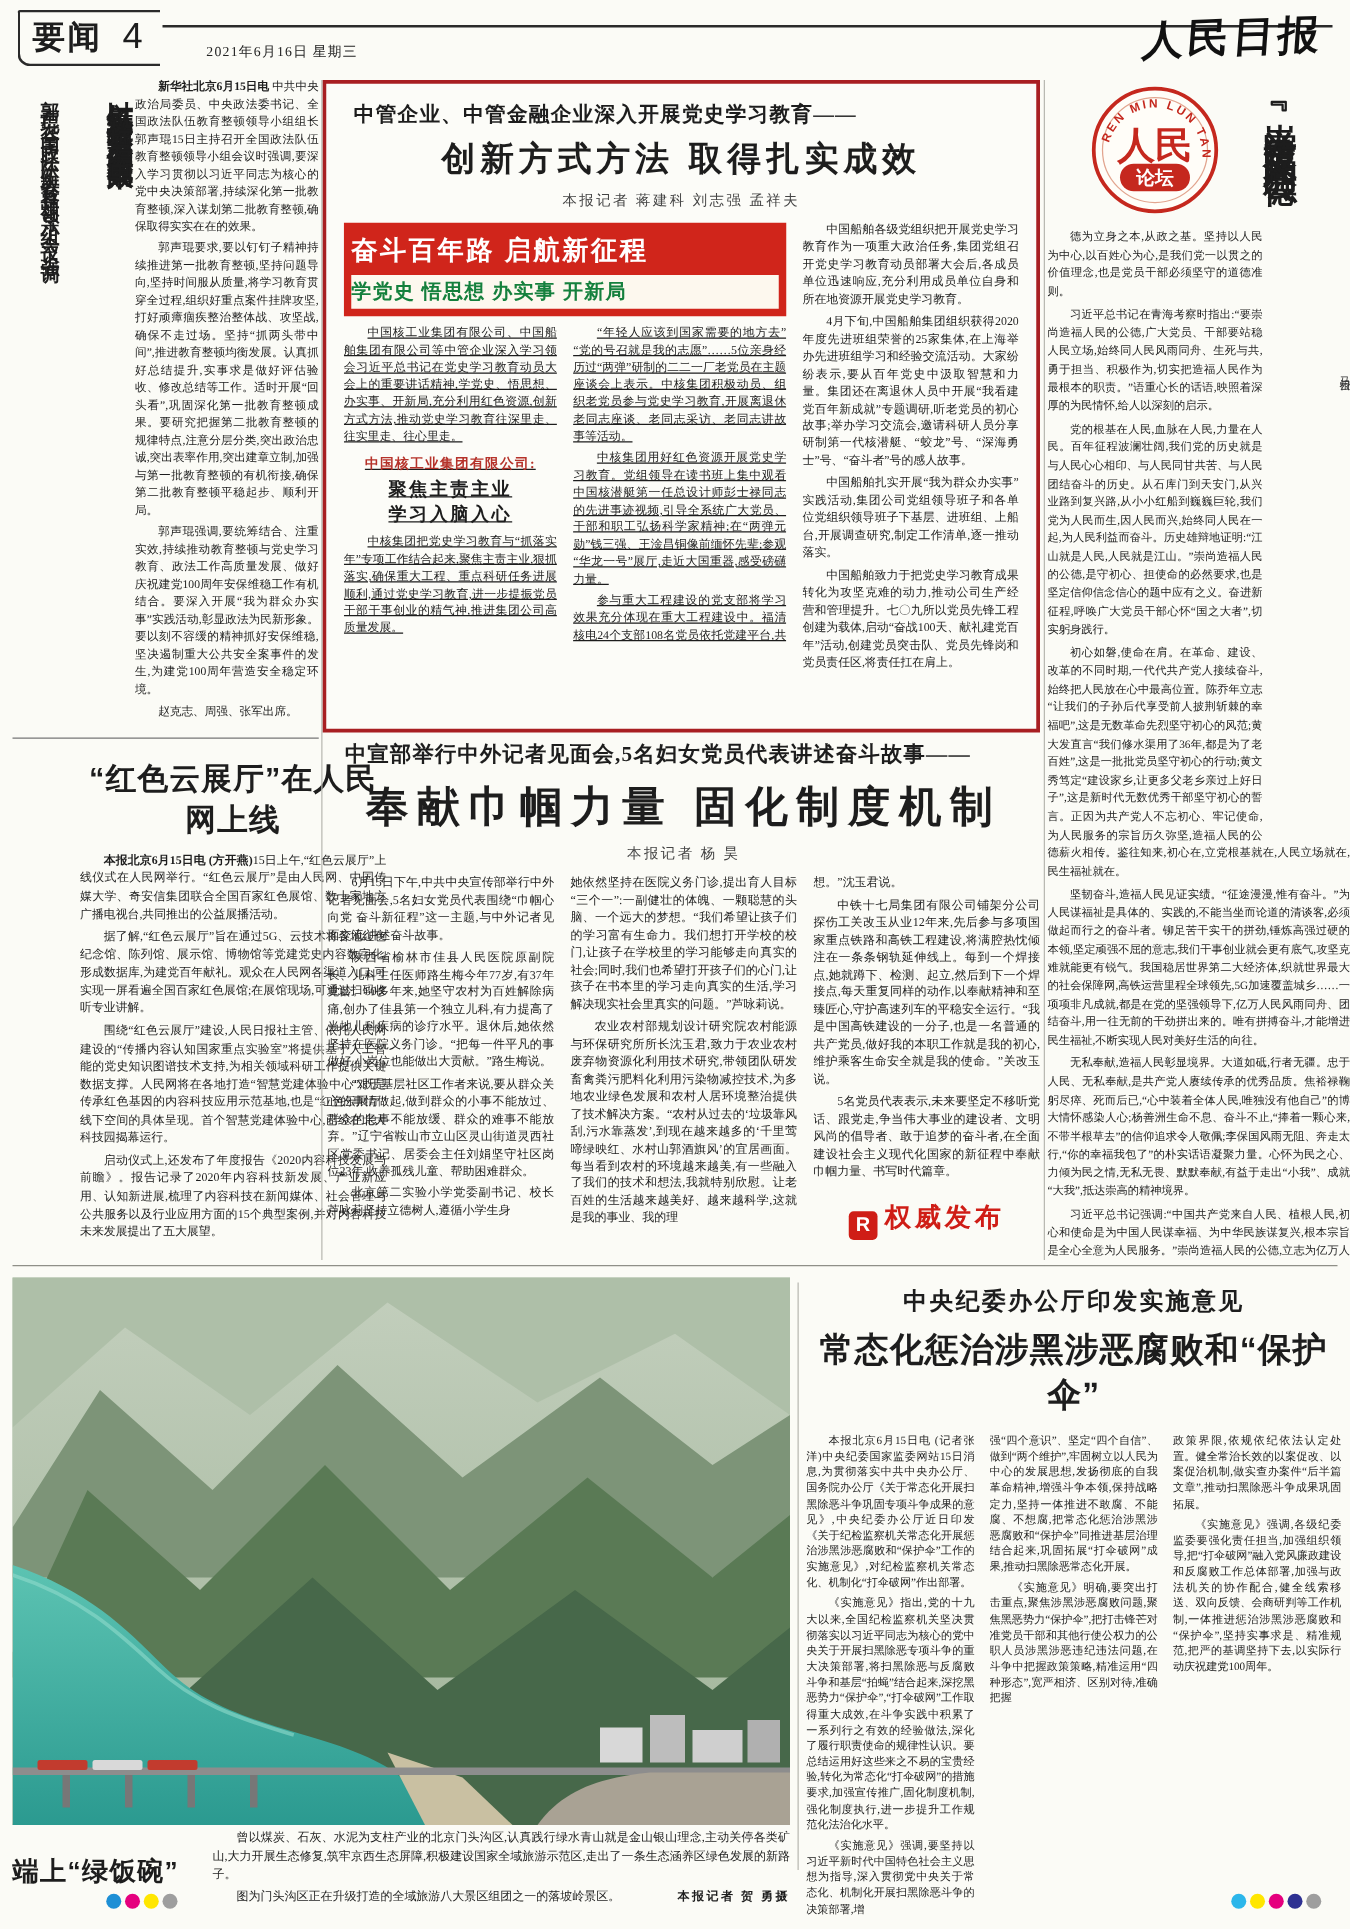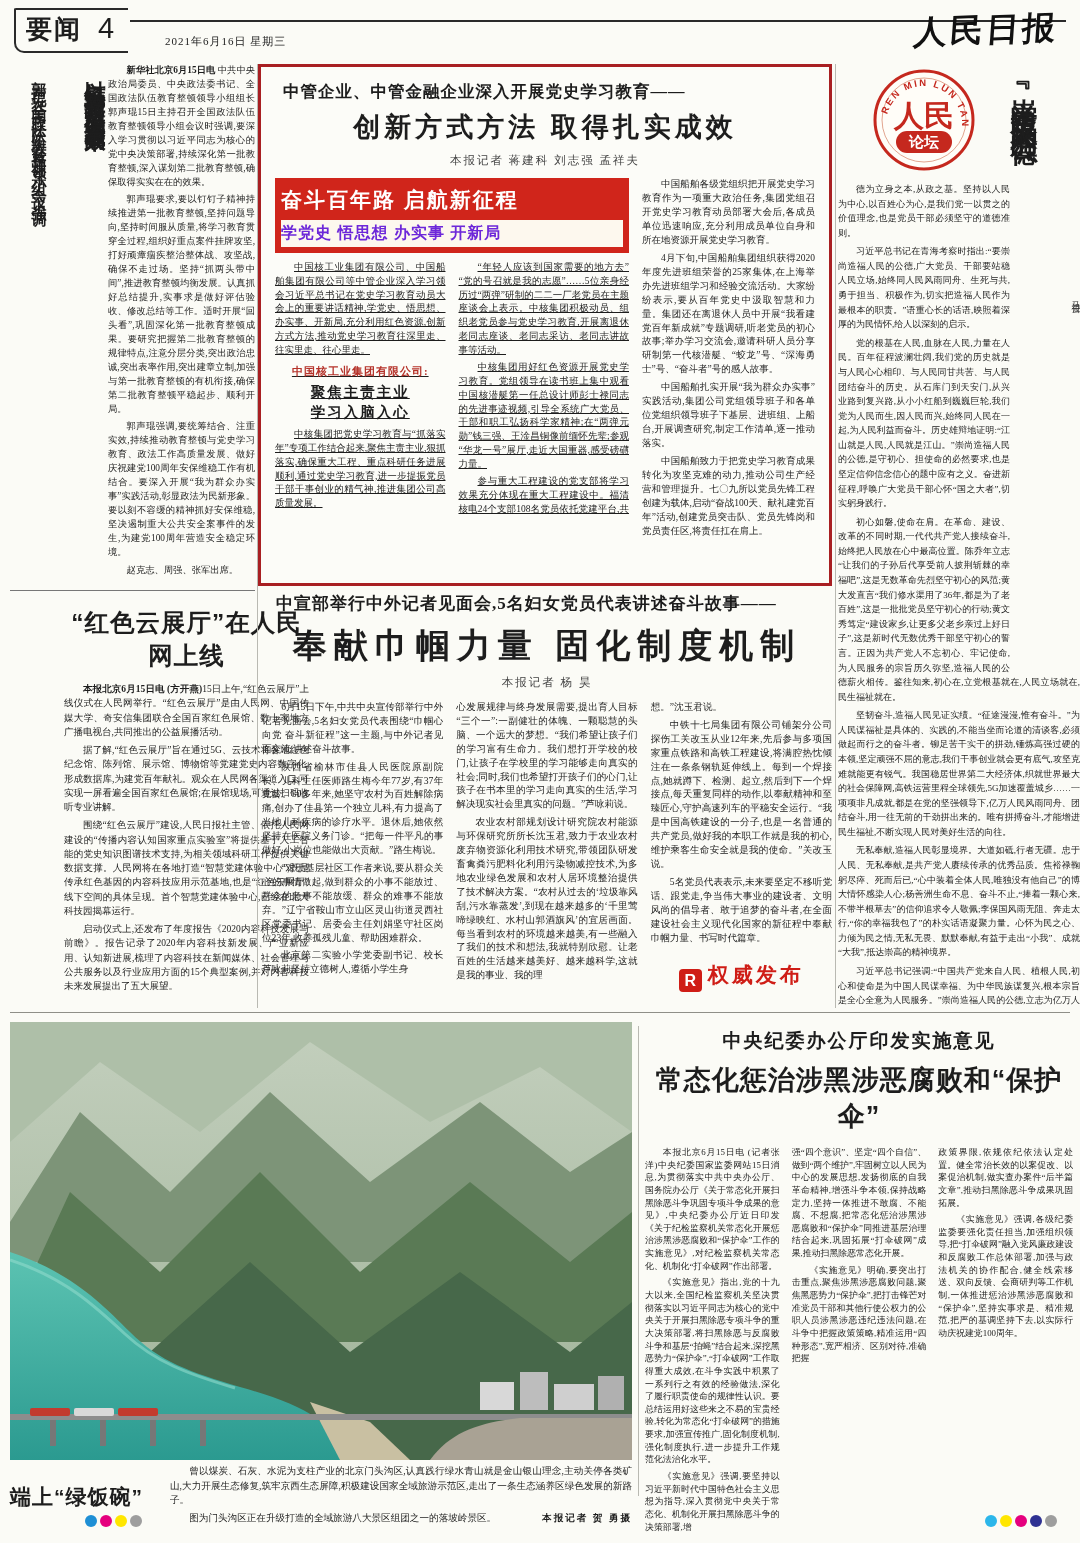--- a/index.html
+++ b/index.html
@@ -37,21 +37,21 @@
   .redbox{left:258px;top:64px;width:574px;height:522px;border:3px solid #a81f22;background:#fcfcf8;
       box-sizing:border-box;padding:10px 14px;overflow:hidden;}
   .rb-kicker{font-size:16.5px;font-weight:bold;letter-spacing:1px;margin:4px 0 6px 8px;}
   .rb-headline{font-family:"Liberation Sans",sans-serif;font-weight:bold;font-size:27px;
       text-align:center;letter-spacing:4px;margin:4px 0 8px;}
   .rb-byline{text-align:center;font-size:11.5px;color:#444;letter-spacing:2px;margin-bottom:10px;}
   .rb-cols{display:flex;gap:13px;height:372px;overflow:hidden;}
   .rb-left{width:354px;}
   .banner{background:#d0251b;padding:8px 6px 6px;margin-bottom:8px;}
   .banner-l1{color:#fff;font-family:"Liberation Sans",sans-serif;font-weight:bold;font-size:21px;letter-spacing:2px;}
-  .banner-l2{background:#fdf8ee;color:#6d28d9;font-family:"Liberation Sans",sans-serif;font-weight:bold;
+  .banner-l2{background:#fdf8ee;color:#15803d;font-family:"Liberation Sans",sans-serif;font-weight:bold;
       font-size:16px;letter-spacing:1px;margin-top:6px;padding:3px 0;}
   .rb-2col{columns:2;column-gap:13px;font-size:9.5px;line-height:1.45;height:268px;overflow:hidden;text-decoration:underline;}
   .rb-col3{flex:1;font-size:9.5px;line-height:1.47;overflow:hidden;}
   .org-sub{break-inside:avoid;text-align:center;margin:7px 0 6px;}
   .org-name{color:#b5322a;font-size:11px;font-weight:bold;letter-spacing:1px;display:block;margin-bottom:3px;}
   .org-line{display:block;font-family:"Liberation Sans",sans-serif;font-weight:bold;font-size:14.5px;letter-spacing:2px;line-height:1.35;}
   
   .jg-article{left:262px;top:592px;width:570px;height:418px;overflow:hidden;}
   .jg-kicker{font-size:17px;font-weight:bold;letter-spacing:1px;margin-left:14px;}
   .jg-headline{font-family:"Liberation Sans",sans-serif;font-weight:bold;font-size:34px;
@@ -168,21 +168,21 @@
   <div class="jg-headline">奉献巾帼力量 固化制度机制</div>
   <div class="jg-byline">本报记者 杨 昊</div>
   <div class="jg-cols">
     <div class="jg-col">
       <p>6月15日下午,中共中央宣传部举行中外记者见面会,5名妇女党员代表围绕“巾帼心向党 奋斗新征程”这一主题,与中外记者见面交流,讲述奋斗故事。</p>
       <p>陕西省榆林市佳县人民医院原副院长、儿科主任医师路生梅今年77岁,有37年党龄。50多年来,她坚守农村为百姓解除病痛,创办了佳县第一个独立儿科,有力提高了当地儿科疾病的诊疗水平。退休后,她依然坚持在医院义务门诊。“把每一件平凡的事做好,小岗位也能做出大贡献。”路生梅说。</p>
       <p>“对于基层社区工作者来说,要从群众关心的事情做起,做到群众的小事不能放过、群众的急事不能放缓、群众的难事不能放弃。”辽宁省鞍山市立山区灵山街道灵西社区党委书记、居委会主任刘娟坚守社区岗位23年,收养孤残儿童、帮助困难群众。</p>
       <p>北京第二实验小学党委副书记、校长芦咏莉坚持立德树人,遵循小学生身</p>
     </div>
     <div class="jg-col">
-      <p style="text-indent:0">心发展规律与终身发展需要,提出育人目标“三个一”:一副健壮的体魄、一颗聪慧的头脑、一个远大的梦想。“我们希望让孩子们的学习富有生命力。我们想打开学校的校门,让孩子在学校里的学习能够走向真实的社会;同时,我们也希望打开孩子们的心门,让孩子在书本里的学习走向真实的生活,学习解决现实社会里真实的问题。”芦咏莉说。</p>
+      <p style="text-indent:0">她依然坚持在医院义务门诊,提出育人目标“三个一”:一副健壮的体魄、一颗聪慧的头脑、一个远大的梦想。“我们希望让孩子们的学习富有生命力。我们想打开学校的校门,让孩子在学校里的学习能够走向真实的社会;同时,我们也希望打开孩子们的心门,让孩子在书本里的学习走向真实的生活,学习解决现实社会里真实的问题。”芦咏莉说。</p>
       <p>农业农村部规划设计研究院农村能源与环保研究所所长沈玉君,致力于农业农村废弃物资源化利用技术研究,带领团队研发畜禽粪污肥料化利用污染物减控技术,为多地农业绿色发展和农村人居环境整治提供了技术解决方案。“农村从过去的‘垃圾靠风刮,污水靠蒸发’,到现在越来越多的‘千里莺啼绿映红、水村山郭酒旗风’的宜居画面。每当看到农村的环境越来越美,有一些融入了我们的技术和想法,我就特别欣慰。让老百姓的生活越来越美好、越来越科学,这就是我的事业、我的理</p>
     </div>
     <div class="jg-col">
       <p style="text-indent:0">想。”沈玉君说。</p>
       <p>中铁十七局集团有限公司铺架分公司探伤工关改玉从业12年来,先后参与多项国家重点铁路和高铁工程建设,将满腔热忱倾注在一条条钢轨延伸线上。每到一个焊接点,她就蹲下、检测、起立,然后到下一个焊接点,每天重复同样的动作,以奉献精神和至臻匠心,守护高速列车的平稳安全运行。“我是中国高铁建设的一分子,也是一名普通的共产党员,做好我的本职工作就是我的初心,维护乘客生命安全就是我的使命。”关改玉说。</p>
       <p>5名党员代表表示,未来要坚定不移听党话、跟党走,争当伟大事业的建设者、文明风尚的倡导者、敢于追梦的奋斗者,在全面建设社会主义现代化国家的新征程中奉献巾帼力量、书写时代篇章。</p>
       <div class="release">
         <span class="r-mark">R</span><span class="release-label">权威发布</span>
       </div>
     </div>

